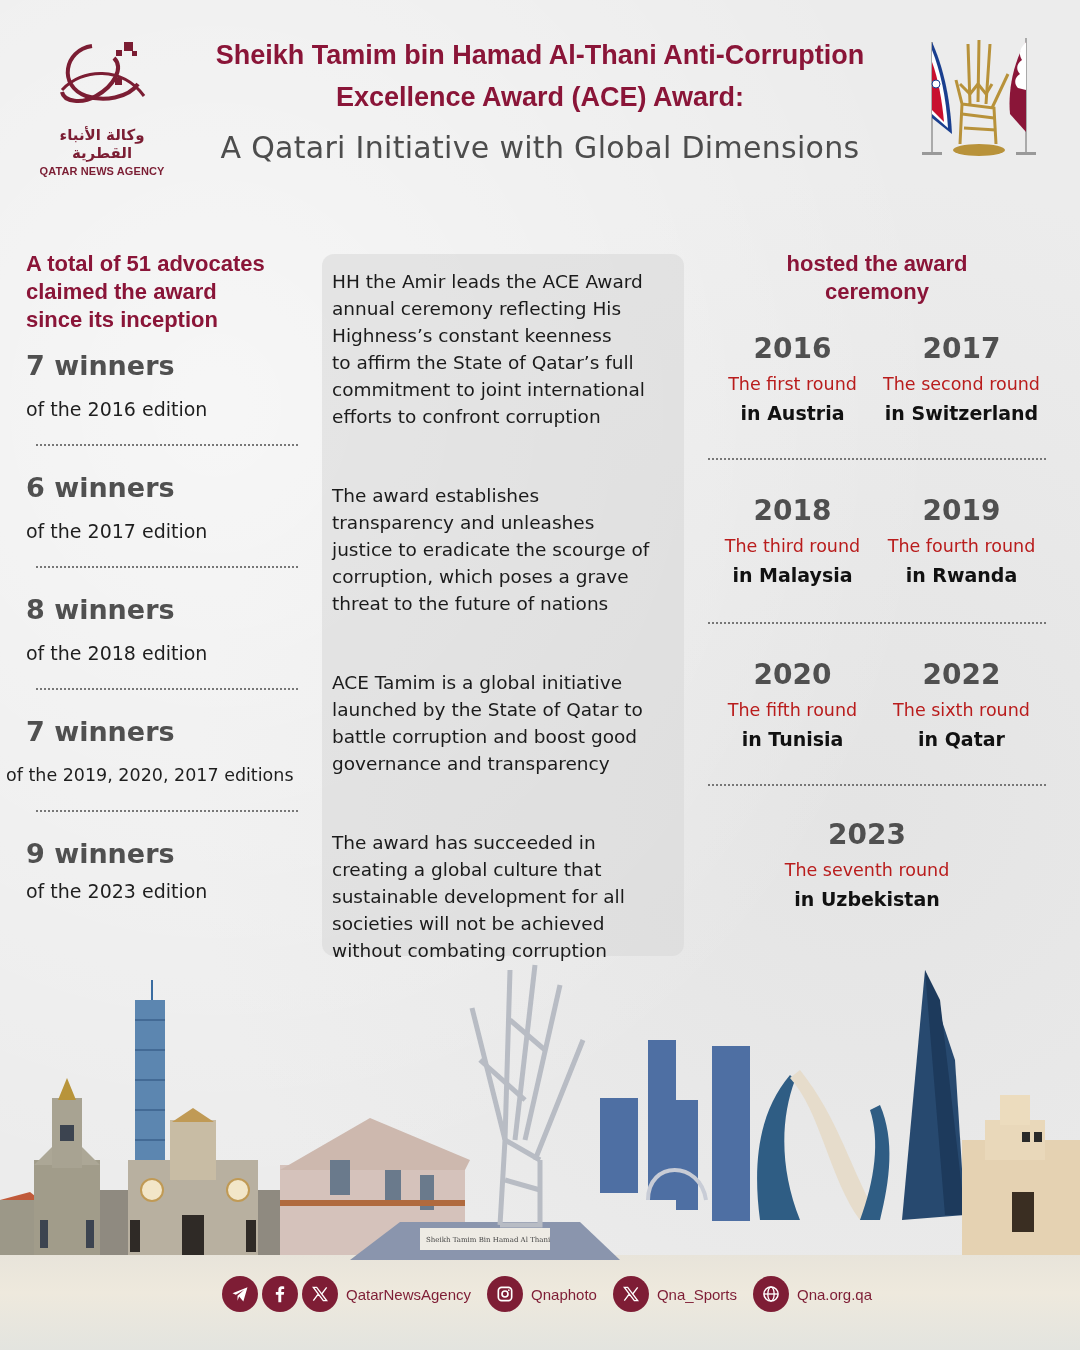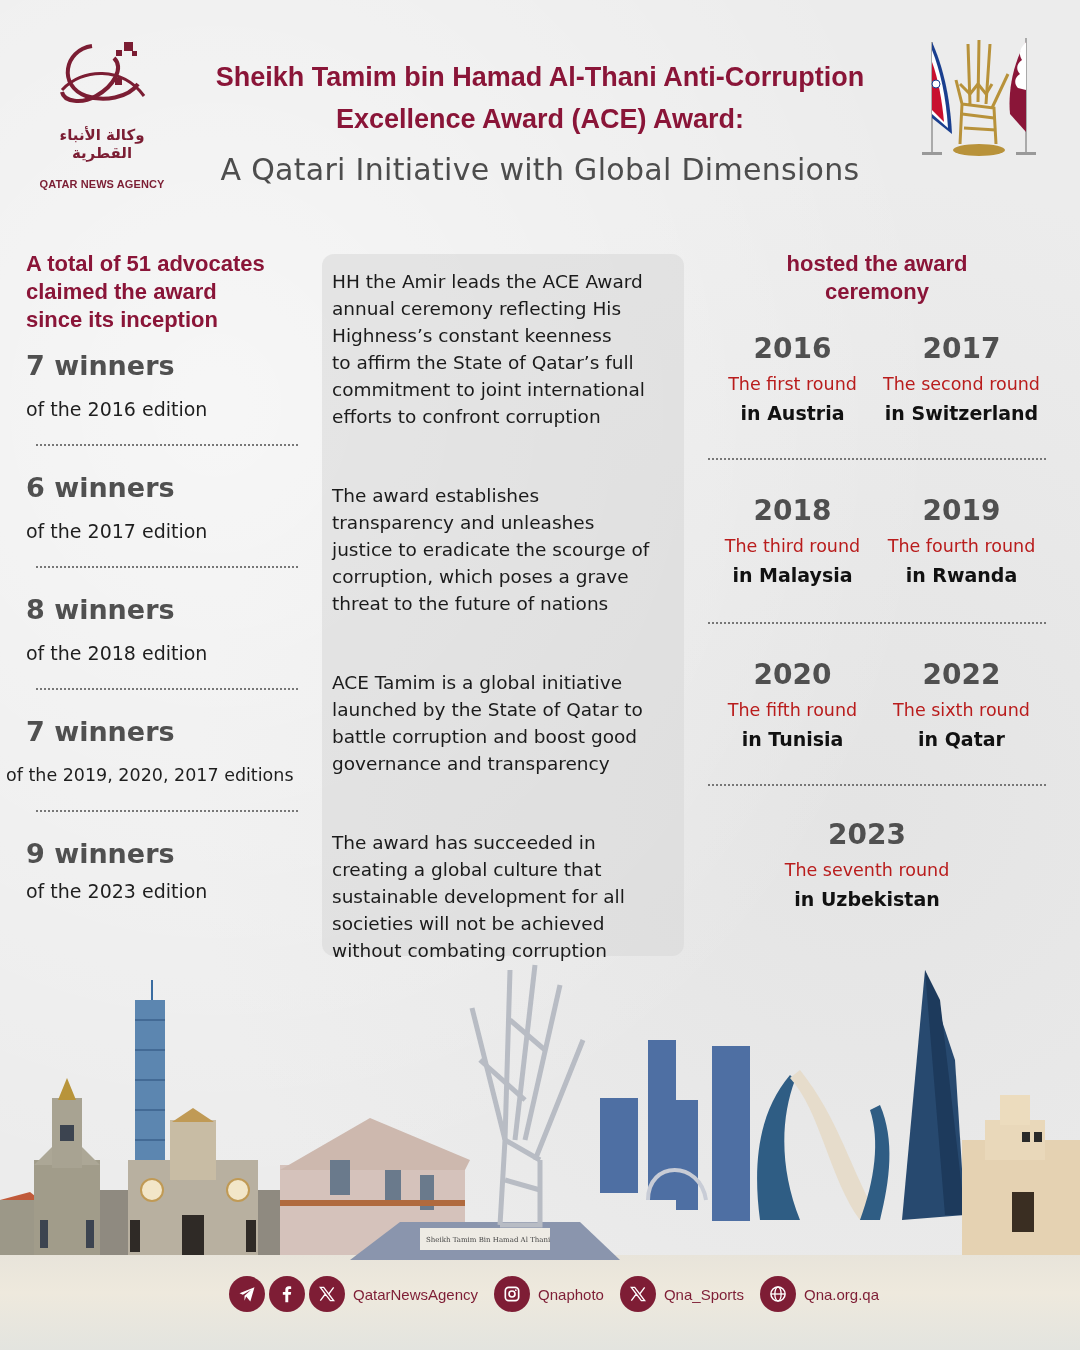--- a/index.html
+++ b/index.html
@@ -11,23 +11,23 @@
       radial-gradient(ellipse at 20% 30%, rgba(255,255,255,.55), transparent 60%),
       radial-gradient(ellipse at 80% 60%, rgba(220,220,220,.5), transparent 55%),
       #ececec;
     color:#1e1e1e;
   }
 
   
   .logo{position:absolute;left:32px;top:38px;width:140px;text-align:center}
   .logo svg{display:block;margin:0 auto}
   .logo-ar{font-size:15px;color:#7b1d33;font-weight:bold;margin-top:6px;direction:rtl;font-family:"DejaVu Sans",sans-serif}
-  .logo-en{font-size:11px;color:#7b1d33;font-weight:bold;font-family:"Liberation Sans",sans-serif;letter-spacing:.1px;margin-top:16px}
-
-  .title{position:absolute;left:180px;top:56px;width:720px;text-align:center}
+  .logo-en{font-size:11px;color:#7b1d33;font-weight:bold;font-family:"Liberation Sans",sans-serif;letter-spacing:.1px;margin-top:3px}
+
+  .title{position:absolute;left:180px;top:34px;width:720px;text-align:center}
   .title .l1{font-family:"Liberation Sans",sans-serif;font-weight:bold;font-size:27px;color:#8a1538;line-height:42px}
   .title .l2{font-family:"DejaVu Sans",sans-serif;font-size:30px;color:#4d4d4d;margin-top:12px;letter-spacing:.3px}
 
   .emblem{position:absolute;left:912px;top:34px;width:134px;height:126px}
 
   
   .left{position:absolute;left:26px;top:250px;width:282px;text-align:left}
   .col-head{font-family:"Liberation Sans",sans-serif;font-weight:bold;font-size:22px;line-height:28px;color:#8a1538}
   .win-block{padding-top:8px}
   .win-num{font-family:"DejaVu Sans",sans-serif;font-weight:bold;font-size:27px;color:#505050;line-height:36px}
@@ -46,21 +46,21 @@
   .host .yr{font-family:"DejaVu Sans",sans-serif;font-weight:bold;font-size:28px;color:#505050;line-height:34px}
   .host .rd{font-family:"DejaVu Sans",sans-serif;font-size:17.5px;color:#b91c1c;line-height:28px;margin-top:4px}
   .host .ct{font-family:"DejaVu Sans",sans-serif;font-weight:bold;font-size:19px;color:#111;line-height:30px}
   .rdots{border-top:2px dotted #777;margin:0;height:0}
 
   
   .skyline{position:absolute;left:0;top:960px;width:1080px;height:310px}
   .ground{position:absolute;left:0;top:1255px;width:1080px;height:95px;background:linear-gradient(#e8e4da,#eee9dd 40%,#e3e4df)}
 
   
-  .footer{position:absolute;left:229px;top:1276px;height:36px;display:flex;align-items:center}
+  .footer{position:absolute;left:222px;top:1276px;height:36px;display:flex;align-items:center}
   .ic{width:36px;height:36px;border-radius:50%;background:#7e1d35;display:flex;align-items:center;justify-content:center;margin-right:4px}
   .ic svg{width:20px;height:20px}
   .handle{font-family:"Liberation Sans",sans-serif;font-size:15px;color:#7e1d35;margin:0 16px 0 4px}
 </style>
 </head>
 <body>
 
 <div class="logo">
   <svg width="100" height="82" viewBox="0 0 100 82">
     <path d="M40 8 C12 12 6 48 34 58 C52 64 76 60 86 46" fill="none" stroke="#7b1d33" stroke-width="4"></path>

